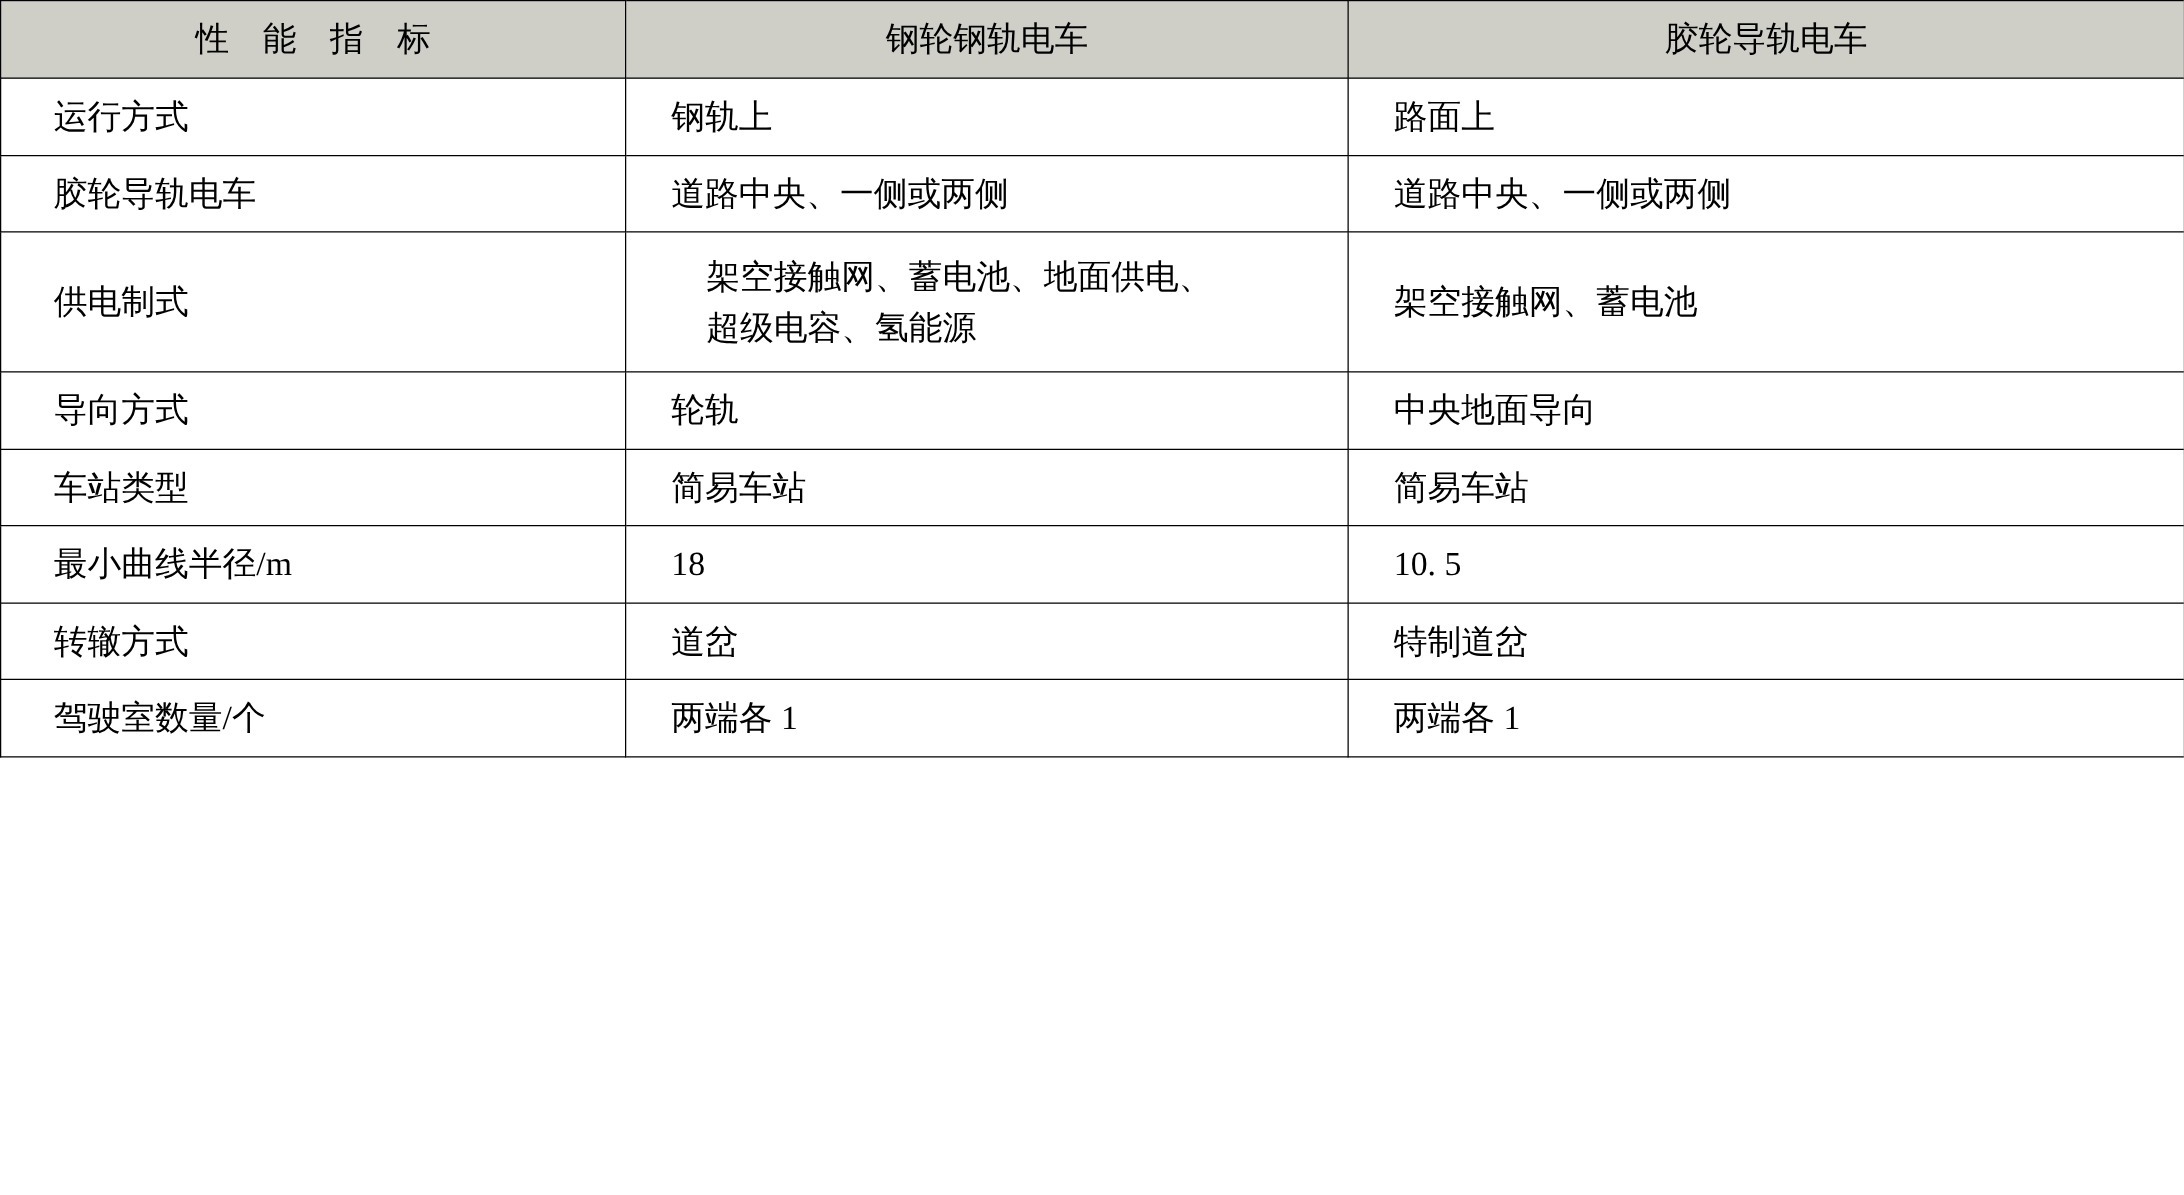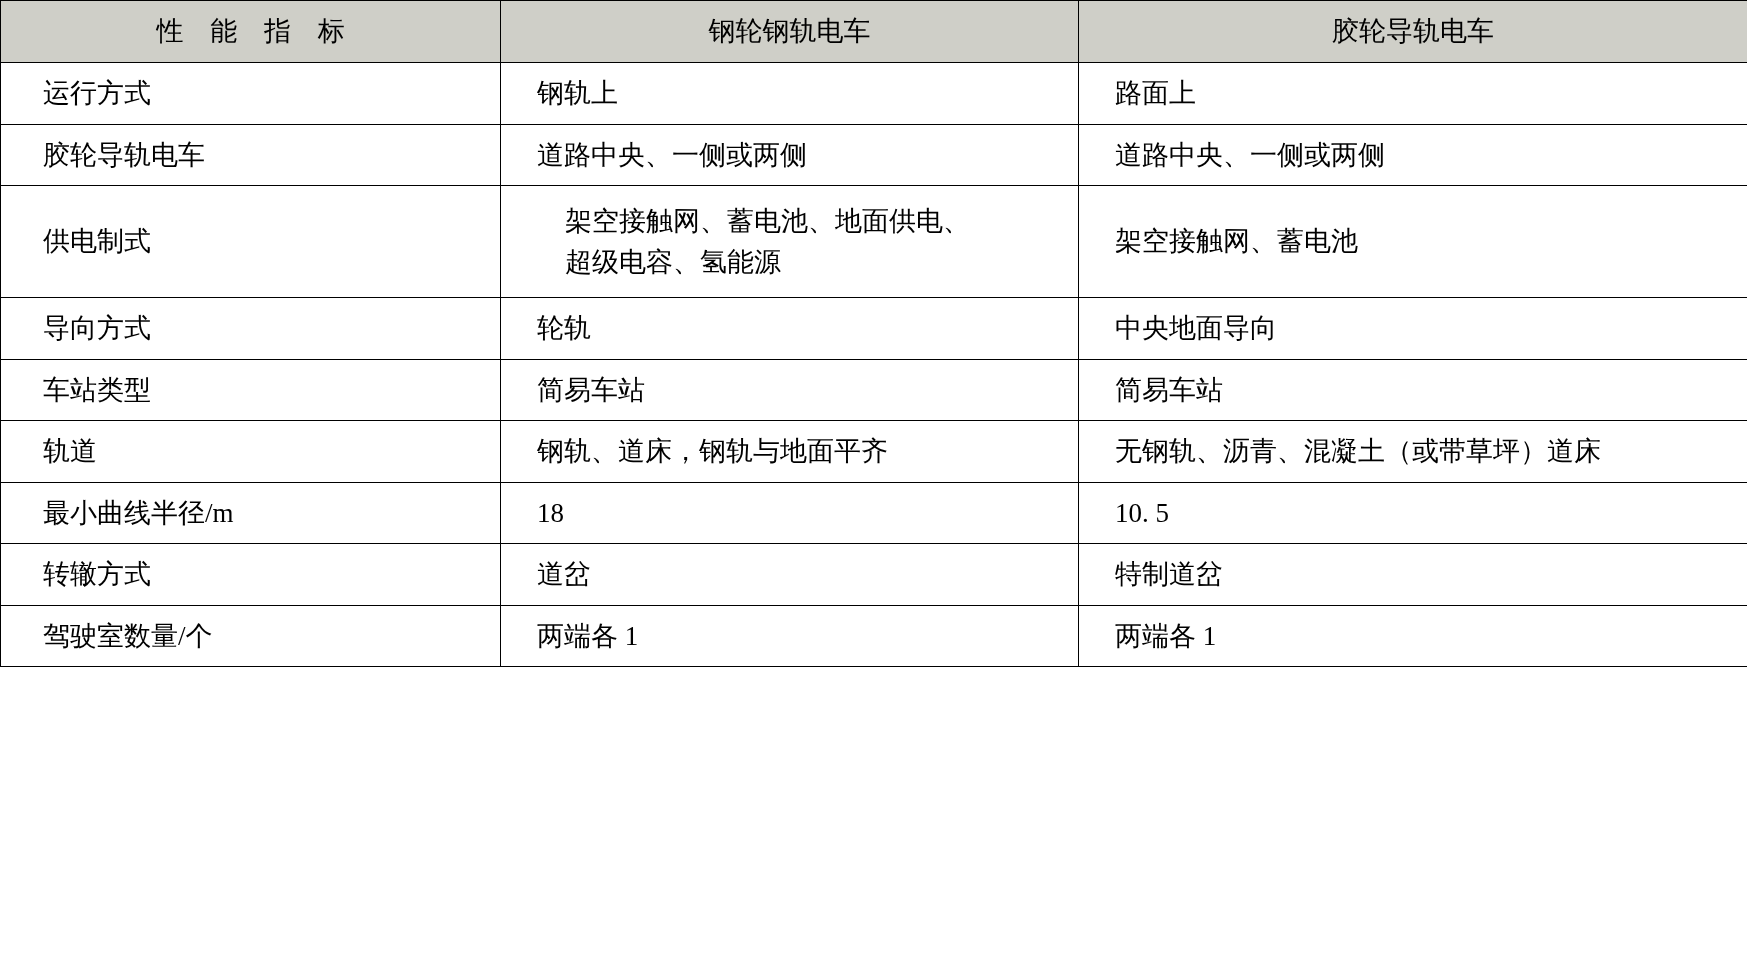--- a/index.html
+++ b/index.html
@@ -105,25 +105,20 @@
         <td class="label">导向方式</td>
         <td class="value">轮轨</td>
         <td class="value">中央地面导向</td>
       </tr>
       <tr>
         <td class="label">车站类型</td>
         <td class="value">简易车站</td>
         <td class="value">简易车站</td>
       </tr>
       <tr>
-        <td class="label">轨道</td>
-        <td class="value">钢轨、道床，钢轨与地面平齐</td>
-        <td class="value">无钢轨、沥青、混凝土（或带草坪）道床</td>
-      </tr>
-      <tr>
         <td class="label">最小曲线半径/m</td>
         <td class="value">18</td>
         <td class="value">10. 5</td>
       </tr>
       <tr>
         <td class="label">转辙方式</td>
         <td class="value">道岔</td>
         <td class="value">特制道岔</td>
       </tr>
       <tr>

